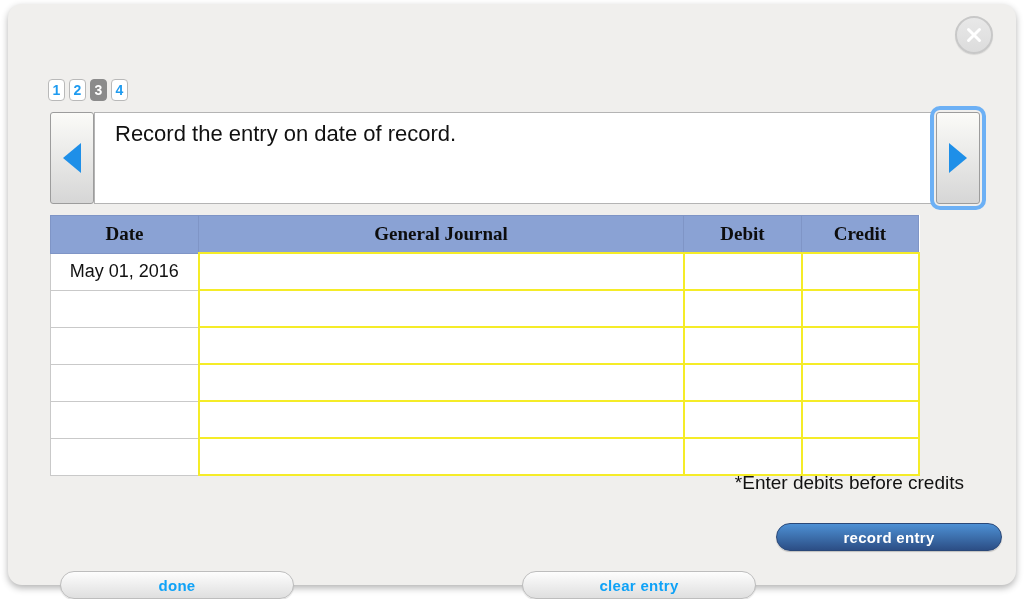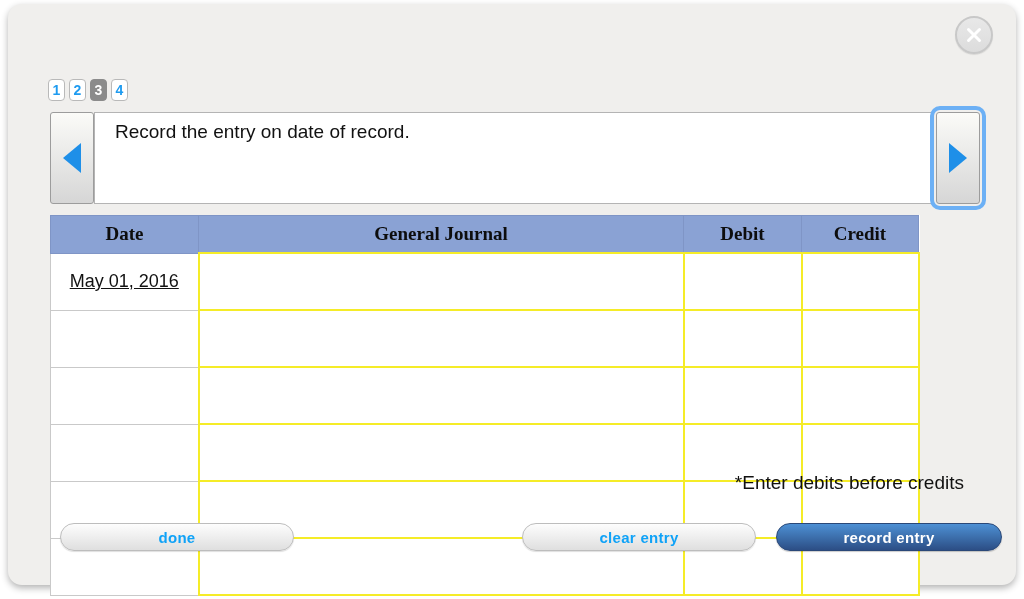--- a/index.html
+++ b/index.html
@@ -128,21 +128,21 @@
     left: 44px;
     top: 0;
     right: 46px;
     height: 92px;
     background: #ffffff;
     border: 1px solid #b4b4b4;
     box-sizing: border-box;
   }
   #instruction-text {
     margin: 8px 0 0 20px;
-    font-size: 19px;
+    font-size: 22px;
     color: #111111;
   }
 
   
   #jtable {
     position: absolute;
     left: 42px;
     top: 211px;
     width: 868px;
     border-collapse: collapse;
@@ -154,23 +154,22 @@
     border: 1px solid #7f95c6;
     color: #0d0d0d;
     font-size: 19px;
     font-weight: bold;
     height: 34px;
     text-align: center;
     font-family: Liberation Serif, serif;
   }
   #jtable td {
     height: 35px;
-    padding: 10px;
+    padding: 0;
     vertical-align: middle;
-    text-decoration: underline;
   }
   td.c-date {
     border: 1px solid #c9c9c9;
     font-size: 18px;
     color: #111111;
     text-align: center;
     background: #ffffff;
   }
   td.c-input {
     border: 2px solid #f5ec28;
@@ -212,20 +211,21 @@
     text-align: center;
     line-height: 27px;
     cursor: pointer;
     box-sizing: border-box;
   }
   .btn-light {
     background: linear-gradient(#fdfdfd, #dfdfdf);
     border: 1px solid #bdbdbd;
     color: #0fa2f7;
     box-shadow: 0 1px 1px rgba(0,0,0,0.13);
+    margin-top: 48px;
   }
   .btn-primary {
     background: linear-gradient(#4d90d4, #2c4e85);
     border: 1px solid #2a4878;
     color: #ffffff;
     box-shadow: 0 1px 1px rgba(0,0,0,0.20);
   }
   #done-btn   { left: 52px;  top: 519px; width: 234px; }
   #clear-btn  { left: 514px; top: 519px; width: 234px; }
   #record-btn { left: 768px; top: 519px; width: 226px; text-align: center; }

